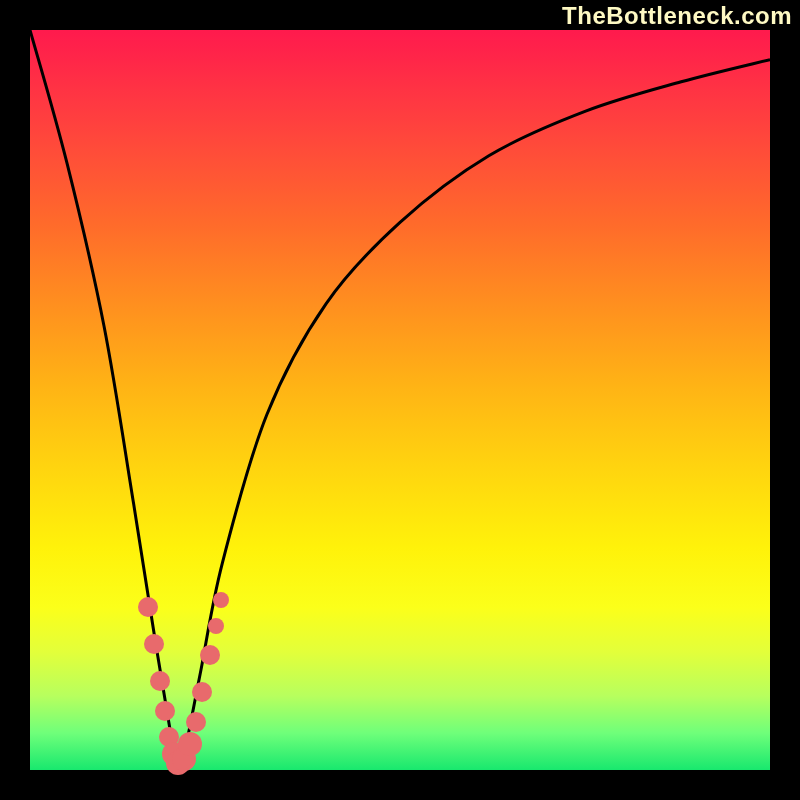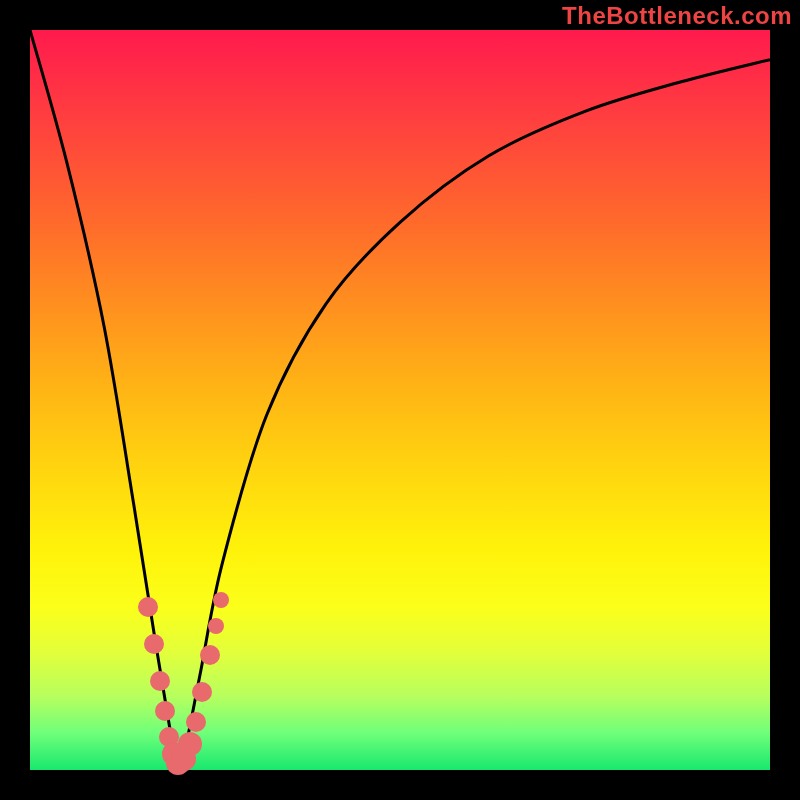--- a/index.html
+++ b/index.html
@@ -37,21 +37,21 @@
       #6fff7a 95%,
       #18e86e 100%
     );
   }
   .attribution {
     position: absolute;
     top: 2px;
     right: 8px;
     font-size: 24px;
     font-weight: 700;
-    color: #ef4444;
+    color: #fef9c3;
     letter-spacing: 0.5px;
     z-index: 5;
   }
   svg.curve {
     position: absolute;
     left: 0;
     top: 0;
     width: 740px;
     height: 740px;
     z-index: 3;

